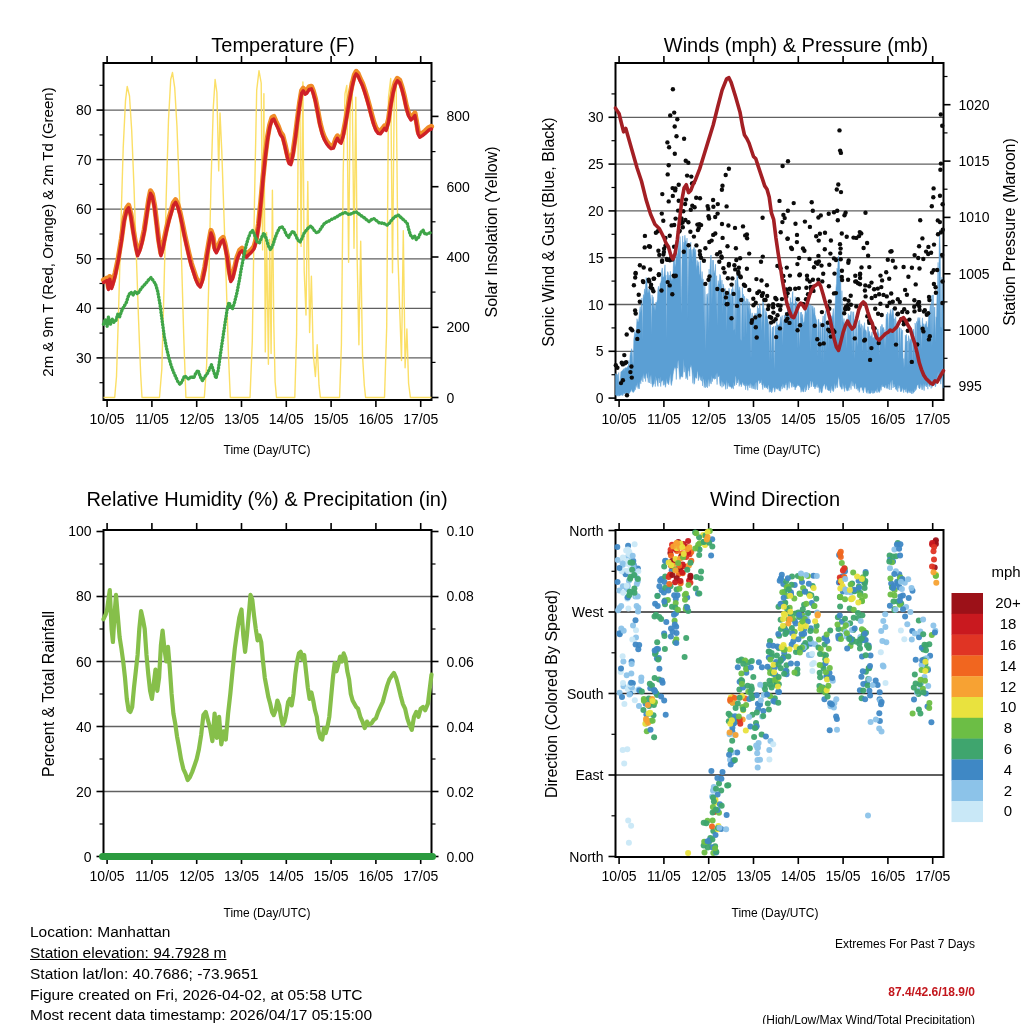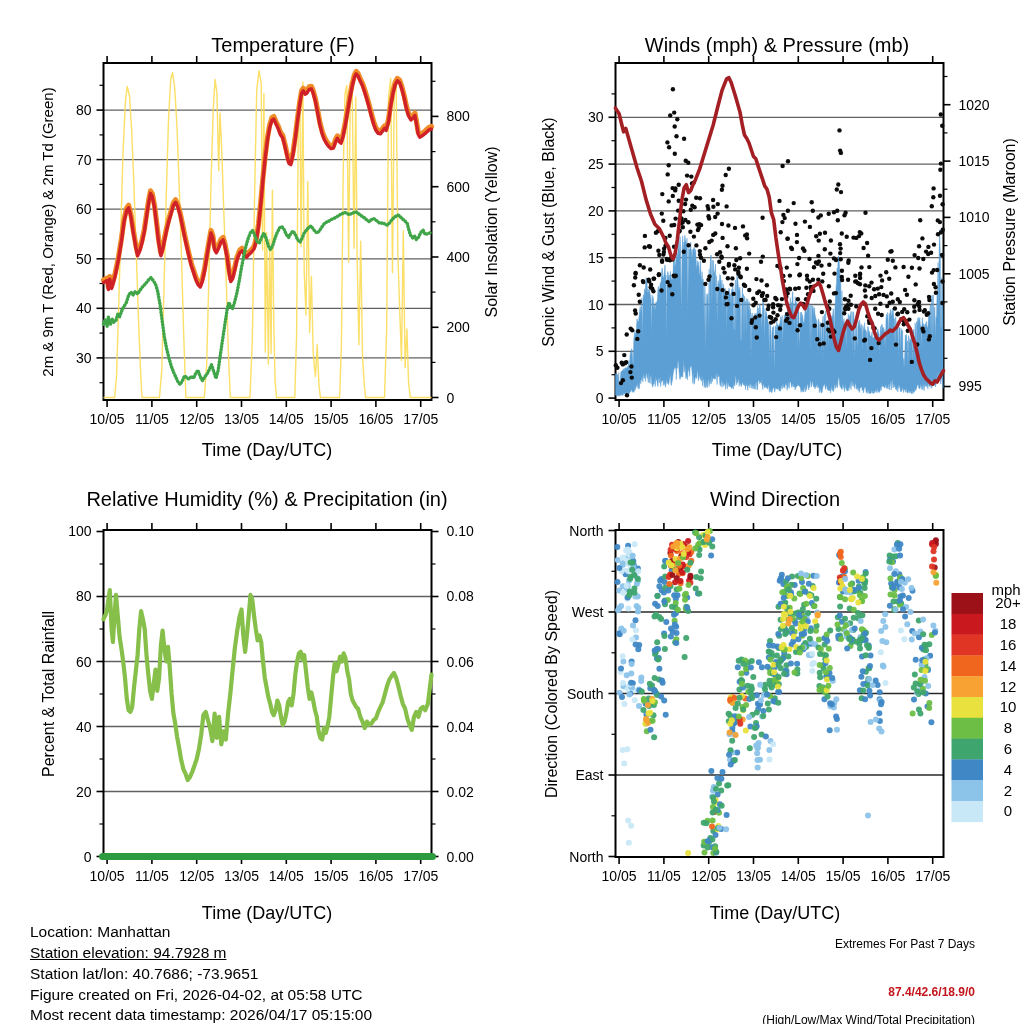--- a/index.html
+++ b/index.html
@@ -3,21 +3,21 @@
 <meta charset="utf-8">
 <style>
   html,body{margin:0;padding:0;background:#fff;}
   #root{position:relative;width:1024px;height:1024px;background:#fff;overflow:hidden;
         font-family:"Liberation Sans",sans-serif;color:#000;}
   #cv{position:absolute;left:0;top:0;}
   #cv text{font-family:"Liberation Sans",sans-serif;fill:#000;}
   .ctr{position:absolute;transform:translate(-50%,-50%);white-space:nowrap;}
   .vlab{position:absolute;transform:translate(-50%,-50%) rotate(-90deg);white-space:nowrap;font-size:16px;}
   .ptitle{font-size:20px;}
-  .xlab{font-size:18px;}
+  .xlab{font-size:12px;}
   .foot{position:absolute;left:30px;font-size:15.5px;white-space:nowrap;}
   .ext{position:absolute;right:49px;text-align:right;font-size:12px;white-space:nowrap;}
   .extval{font-weight:bold;}
   .mph{position:absolute;font-size:15px;}
 </style>
 </head>
 <body>
 <div id="root">
 
 <svg id="cv" width="1024" height="1024" viewBox="0 0 1024 1024">
@@ -1877,37 +1877,37 @@
         <rect x="951.5" y="759.4" width="31.5" height="21.1" fill="#3f88c5"></rect>
         <text x="1008" y="774.8" text-anchor="middle" font-size="15">4</text>
         <rect x="951.5" y="780.2" width="31.5" height="21.1" fill="#8cc3e9"></rect>
         <text x="1008" y="795.6" text-anchor="middle" font-size="15">2</text>
         <rect x="951.5" y="801.0" width="31.5" height="21.1" fill="#c9e8f7"></rect>
         <text x="1008" y="816.4" text-anchor="middle" font-size="15">0</text>
       </g>
     </svg>
 
 <div class="ctr ptitle" style="left:267px;top:45px;margin-left:16px;">Temperature (F)</div>
-<div class="ctr ptitle" style="left:777px;top:45px;">Winds (mph) &amp; Pressure (mb)</div>
+<div class="ctr ptitle" style="left:796px;top:45px;">Winds (mph) &amp; Pressure (mb)</div>
 <div class="ctr ptitle" style="left:267px;top:499px;">Relative Humidity (%) &amp; Precipitation (in)</div>
 <div class="ctr ptitle" style="left:775px;top:499px;">Wind Direction</div>
 
 <div class="vlab" style="left:47px;top:232px;font-size:15px;">2m &amp; 9m T (Red, Orange) &amp; 2m Td (Green)</div>
 <div class="vlab" style="left:492px;top:232px;">Solar Insolation (Yellow)</div>
 <div class="vlab" style="left:549px;top:232px;">Sonic Wind &amp; Gust (Blue, Black)</div>
 <div class="vlab" style="left:1010px;top:232px;">Station Pressure (Maroon)</div>
 <div class="vlab" style="left:49px;top:694px;">Percent &amp; Total Rainfall</div>
 <div class="vlab" style="left:552px;top:694px;">Direction (Colored By Speed)</div>
 
 <div class="ctr xlab" style="left:267px;top:450px;">Time (Day/UTC)</div>
 <div class="ctr xlab" style="left:777px;top:450px;">Time (Day/UTC)</div>
 <div class="ctr xlab" style="left:267px;top:913px;">Time (Day/UTC)</div>
 <div class="ctr xlab" style="left:775px;top:913px;">Time (Day/UTC)</div>
 
-<div class="mph ctr" style="left:1006px;top:589px;">mph</div>
+<div class="mph ctr" style="left:1006px;top:571px;">mph</div>
 
 <div class="foot" style="top:923px;">Location: Manhattan</div>
 <div class="foot" style="top:944px;text-decoration:underline;">Station elevation: 94.7928 m</div>
 <div class="foot" style="top:965px;">Station lat/lon: 40.7686; -73.9651</div>
 <div class="foot" style="top:986px;">Figure created on Fri, 2026-04-02, at 05:58 UTC</div>
 <div class="foot" style="top:1006px;">Most recent data timestamp: 2026/04/17 05:15:00</div>
 
 <div class="ext" style="top:937px;">Extremes For Past 7 Days</div>
 <div class="ext" style="top:1013px;">(High/Low/Max Wind/Total Precipitation)</div>
 <div class="ext extval" style="top: 985px; color: rgb(195, 22, 28);" id="extval">87.4/42.6/18.9/0</div>

